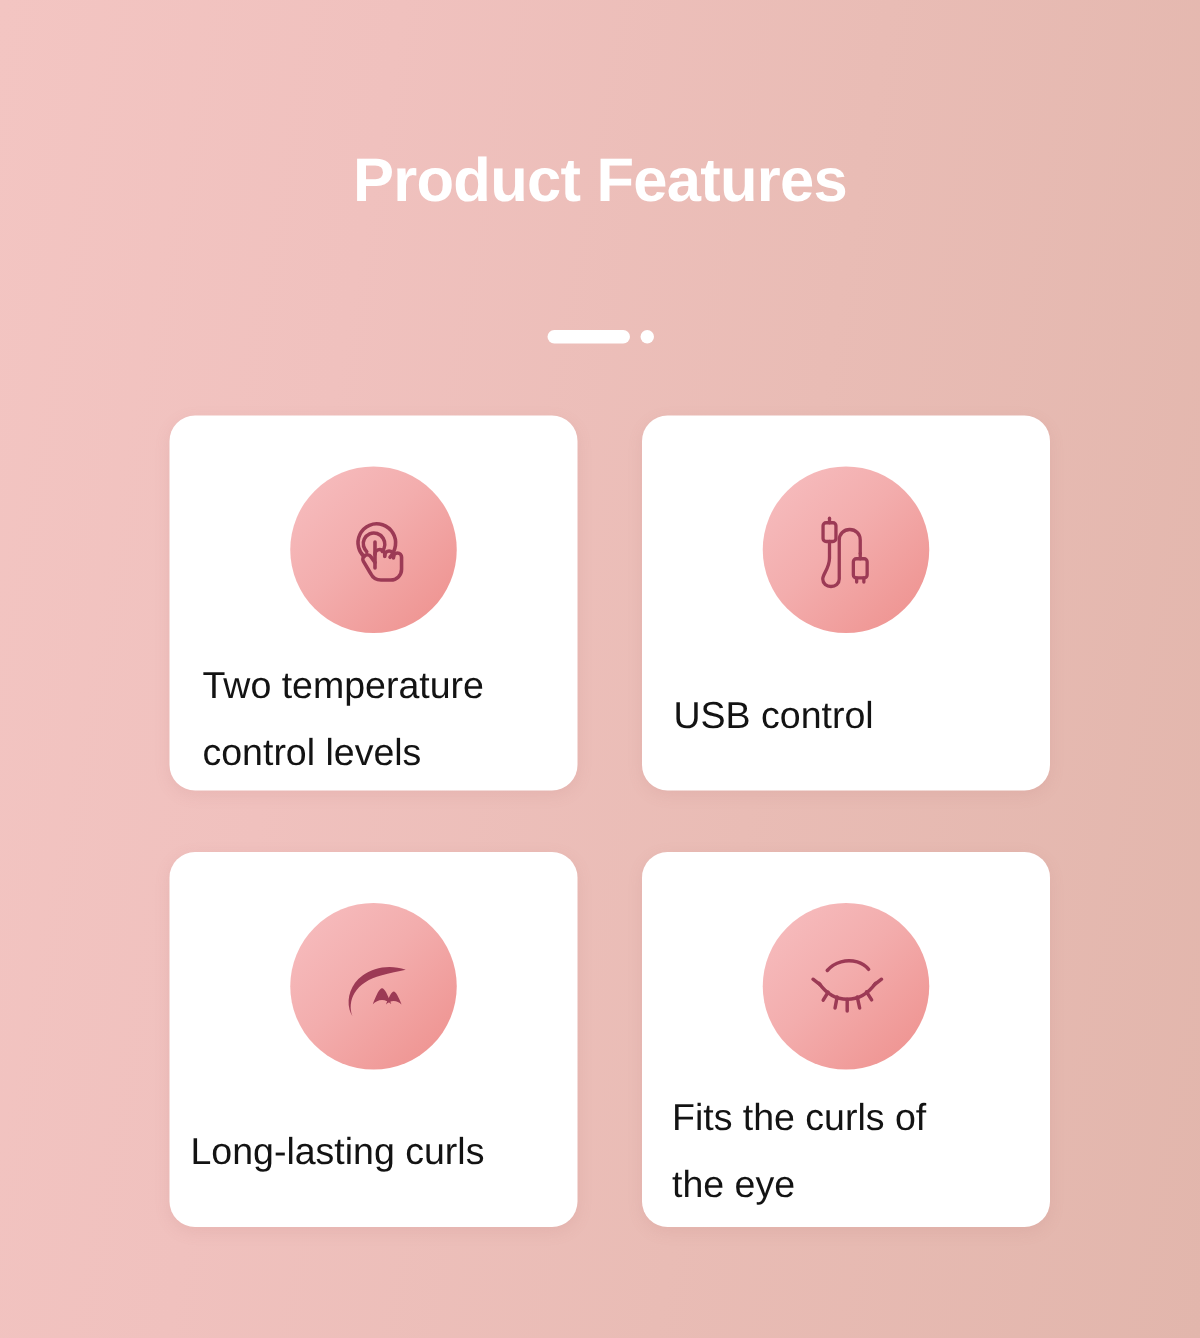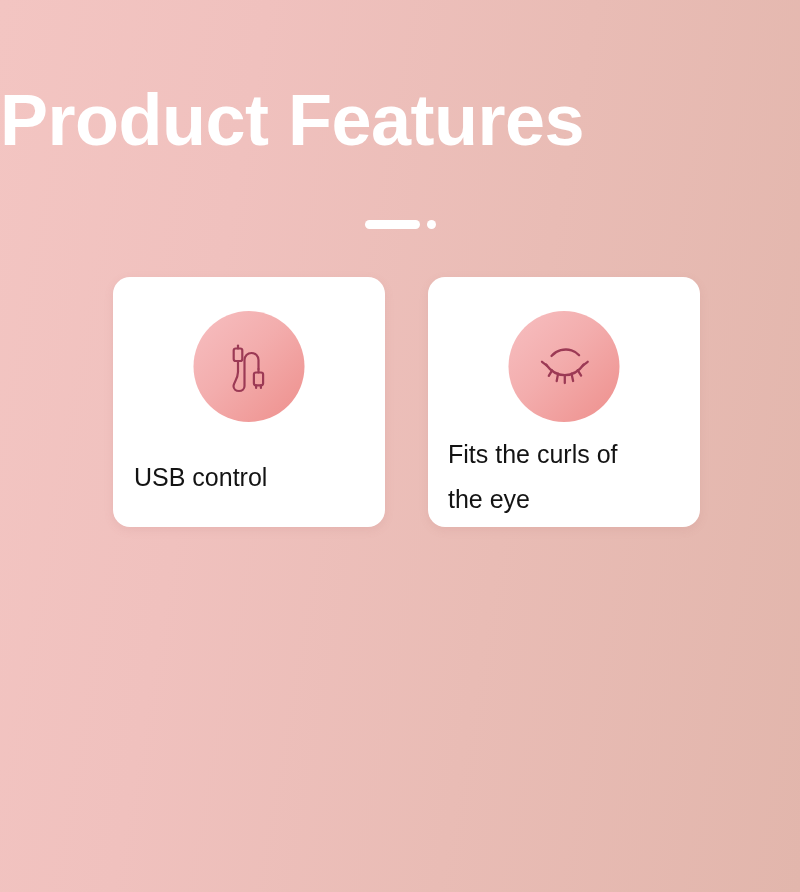--- a/index.html
+++ b/index.html
@@ -18,21 +18,22 @@
     width: 800px;
     height: 892px;
   }
 
   
   .title {
     position: absolute;
     left: 0;
     top: 78px;
     width: 800px;
-    font-size: 72px;
+    text-align: center;
+    font-size: 41px;
     line-height: 84px;
     font-weight: bold;
     letter-spacing: -0.5px;
     color: #ffffff;
     white-space: nowrap;
   }
   .divider {
     position: absolute;
     left: 0;
     top: 219px;
@@ -118,39 +119,65 @@
 
   <div class="title">Product Features</div>
 
   <div class="divider">
     <span class="divider-bar"></span>
     <span class="divider-dot"></span>
   </div>
 
   <div class="grid">
 
+    <div class="card card-temp">
+      <div class="icon-circle">
+        <svg width="60" height="60" viewBox="0 0 60 60" fill="none">
+          <g stroke="#9c3a55" stroke-width="2.4" stroke-linecap="round" stroke-linejoin="round" fill="none">
+            <path d="M40.5 34.5 C44.5 30 45.5 23.5 42.5 18.5 C39.2 13 32.5 10.8 26.8 13.2 C21 15.7 18 22 19.6 28 C20.2 30.4 21.5 32.5 23.2 34.1"></path>
+            <path d="M35.3 30.6 C37.3 28.1 37.6 24.6 35.9 21.8 C34 18.7 30.2 17.5 26.9 18.9 C23.7 20.3 22 23.9 22.9 27.2 C23.3 28.6 24 29.8 25 30.8"></path>
+            <path d="M30.5 24.3 L30.5 41.6"></path>
+            <path d="M30.5 32.5 C30.5 30.7 32 29.3 33.8 29.3 C35.6 29.3 37 30.7 37 32.5 L37 34"></path>
+            <path d="M37 33.2 C37 31.6 38.3 30.3 39.9 30.3 C41.5 30.3 42.8 31.6 42.8 33.2 L42.8 35"></path>
+            <path d="M42.8 34.4 C42.8 32.9 44 31.7 45.5 31.7 C47 31.7 48.2 32.9 48.2 34.4 L48.2 42.5 C48.2 46.5 45 49.7 41 49.7 L34.5 49.7 C31.6 49.7 29 48.1 27.7 45.5 L22.8 37.3 C22 35.9 22.4 34.1 23.8 33.3 C25.1 32.5 26.8 32.9 27.7 34.1 L30.5 38"></path>
+          </g>
+        </svg>
+      </div>
+      <div class="card-label">Two temperature
+control levels</div>
+    </div>
 
     <div class="card card-usb">
       <div class="icon-circle">
         <svg width="58" height="58" viewBox="0 0 58 58" fill="none">
           <g stroke="#9c3a55" stroke-width="2.2" stroke-linecap="round" stroke-linejoin="round" fill="none">
             <path d="M17.5 7.5 L17.5 10.5"></path>
             <rect x="13.2" y="10.5" width="8.6" height="12.5" rx="2"></rect>
             <path d="M17.5 23 L17.5 34"></path>
             <path d="M17.5 34 C17.5 41 13 44.5 13 48 C13 51 15.5 53 18.5 53 C21.5 53 24 51 24 48 L24 22 C24 18 27 15 31 15 C35 15 38 18 38 22 L38 31"></path>
             <path d="M38 31 L38 34.5"></path>
             <rect x="33.4" y="34.5" width="9.2" height="12.8" rx="2"></rect>
             <path d="M35.6 47.3 L35.6 50"></path>
             <path d="M40.4 47.3 L40.4 50"></path>
           </g>
         </svg>
       </div>
       <div class="card-label">USB control</div>
     </div>
 
+    <div class="card card-curls card-row2">
+      <div class="icon-circle">
+        <svg width="60" height="60" viewBox="0 0 60 60" fill="none">
+          <path d="M51 18.5 C41 15 30 16.5 22 22.5 C14.5 28 11.5 37 13.5 45 C13.9 46.6 14.6 48.1 15.4 49.4 C13.6 44.4 14 38.8 16.9 34 C20.3 28.3 26.8 24.3 34.5 22.3 C40.4 20.8 46.2 19.6 51 18.5 Z" fill="#9c3a55"></path>
+          <path d="M29 41.5 C31.5 35 33.5 30.8 35.2 30.8 C36.9 30.8 38.9 35 41.4 41.5 C39.6 39.8 37.6 38.6 35.2 38.6 C32.8 38.6 30.8 39.8 29 41.5 Z" fill="#9c3a55"></path>
+          <path d="M37.8 41.6 C39.9 36.4 41.6 33 43 33 C44.4 33 46.1 36.4 48.2 41.6 C46.7 40.3 45 39.3 43 39.3 C41 39.3 39.3 40.3 37.8 41.6 Z" fill="#9c3a55"></path>
+        </svg>
+      </div>
+      <div class="card-label">Long-lasting curls</div>
+    </div>
 
     <div class="card card-eye card-row2">
       <div class="icon-circle">
         <svg width="62" height="56" viewBox="0 0 62 56" fill="none">
           <g stroke="#9c3a55" stroke-width="2.3" stroke-linecap="round" fill="none">
             <path d="M18 17 C23 11.2 31 9.3 38 11.3 C41 12.2 43.6 13.9 45.6 16.2"></path>
             <path d="M12.5 25.5 C17.5 32.5 24 36.2 31.3 36.2 C38.6 36.2 45.2 32.5 50.2 25.5"></path>
             <path d="M13.4 26.6 L8.5 22.8"></path>
             <path d="M18.6 31.4 L15.3 36.8"></path>
             <path d="M24.6 34.6 L23.2 42"></path>

